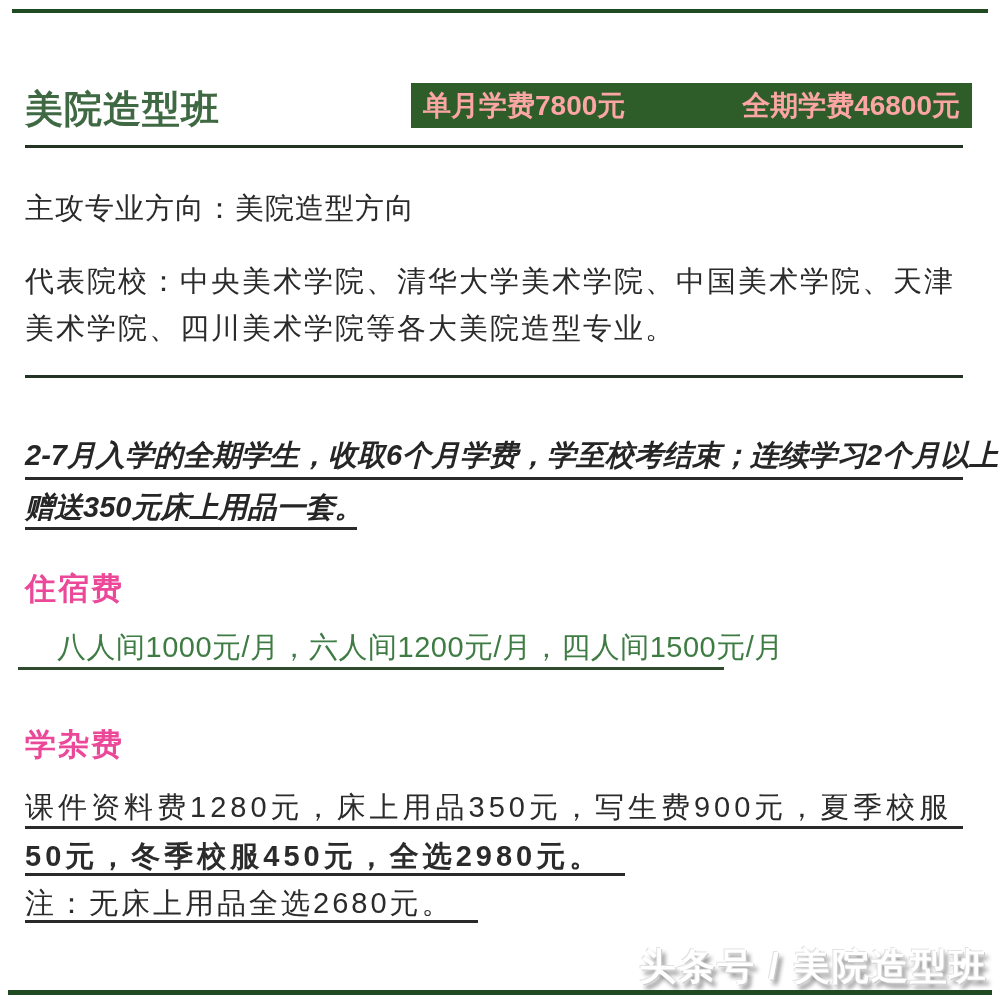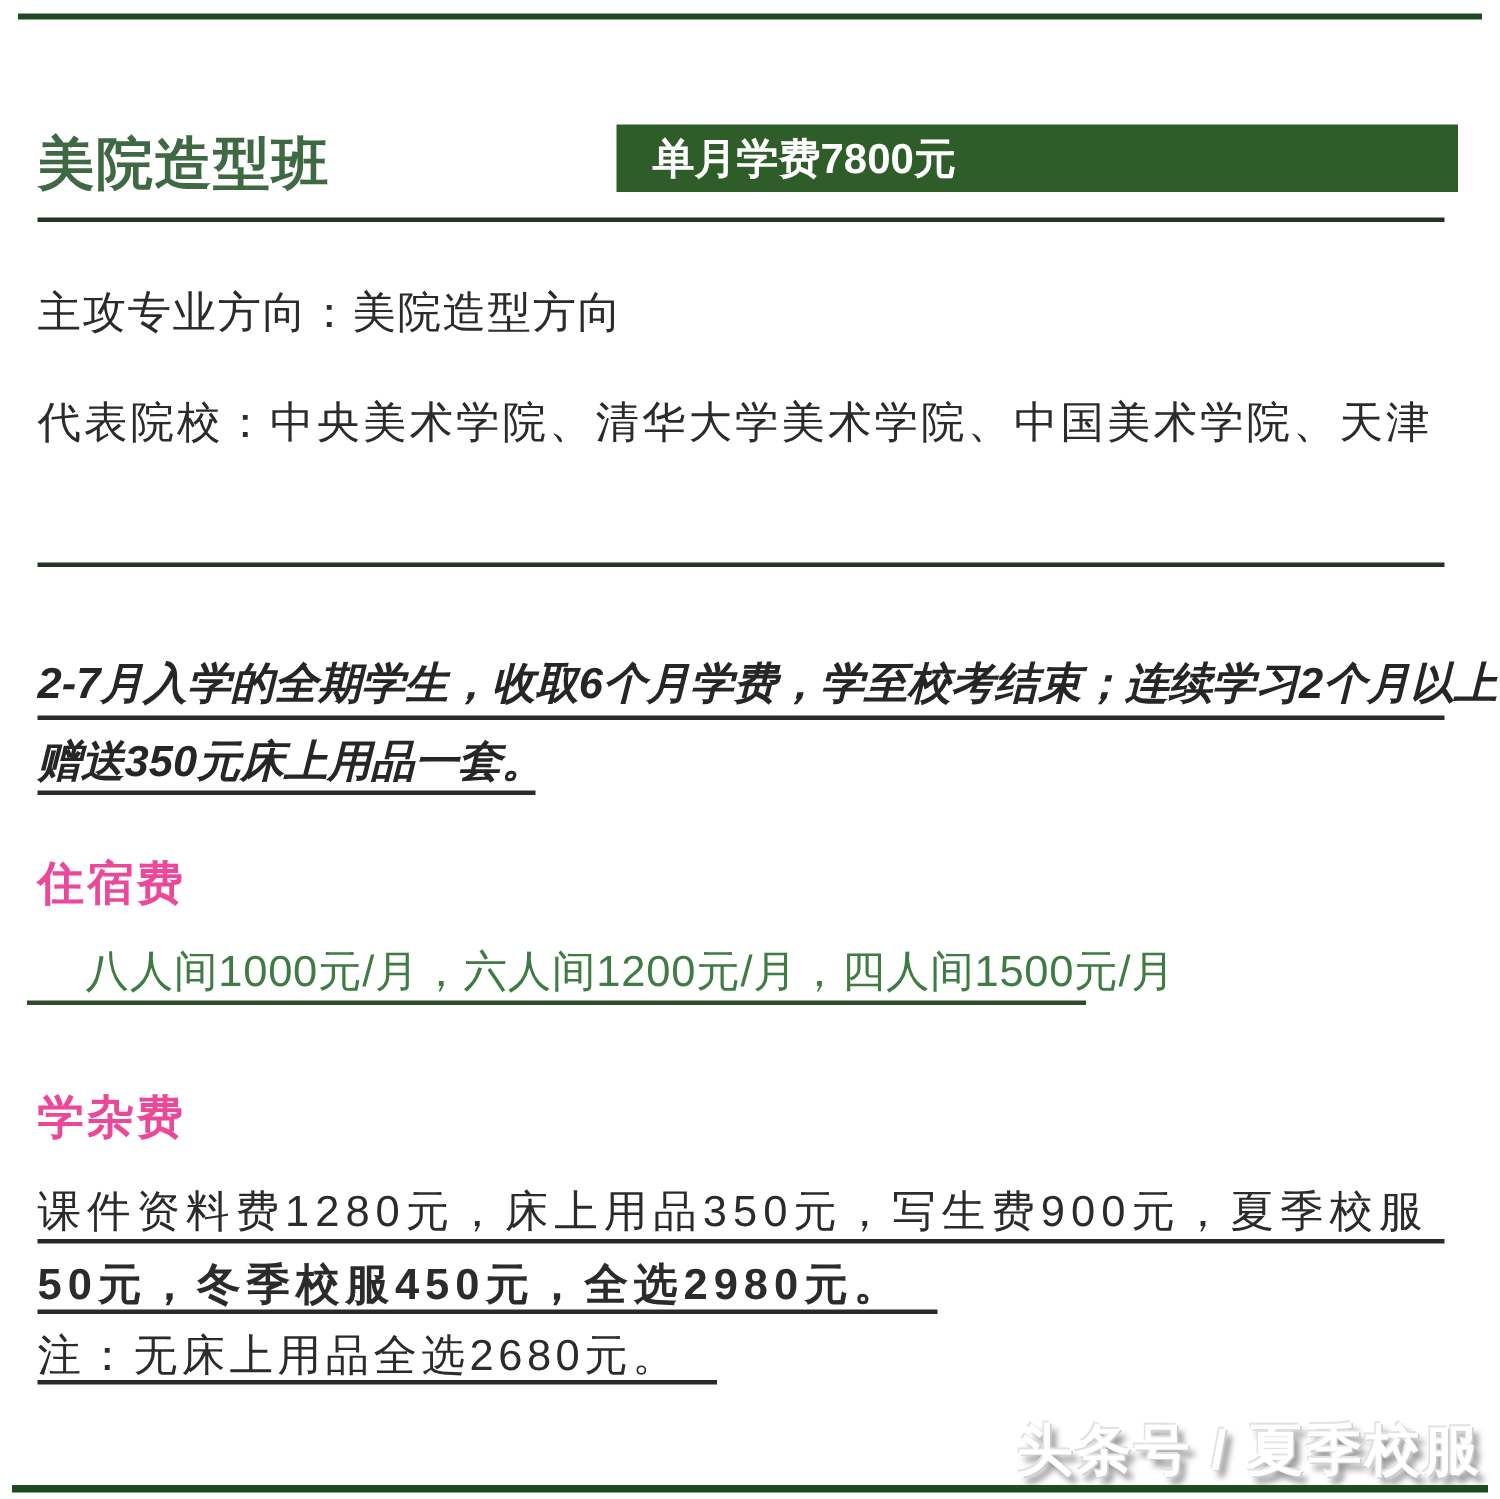--- a/index.html
+++ b/index.html
@@ -6,21 +6,21 @@
   .canvas{
     position:relative;width:1000px;height:999px;background:#ffffff;overflow:hidden;
     font-family:"Liberation Sans","DejaVu Sans",sans-serif;color:#2b2b2b;
   }
   .abs{position:absolute;white-space:nowrap;}
   .accent-bar{position:absolute;background:#1f4a22;}
   .page-title{left:25px;top:84px;font-size:38px;font-weight:bold;color:#3e6943;letter-spacing:1px;}
   .fee-bar{
     position:absolute;left:411px;top:83px;width:561px;height:45px;background:#2f5d2a;
     display:flex;align-items:center;justify-content:space-between;
-    padding:0 24px;box-sizing:border-box;color:#ffffff;font-size:28px;font-weight:bold;
+    padding:0 12px;box-sizing:border-box;color:#fca5a5;font-size:28px;font-weight:bold;
   }
   .divider{position:absolute;height:3px;background:#243424;}
   .body-text{font-size:29px;color:#2b2b2b;letter-spacing:2px;}
   .promo{font-size:29px;font-style:italic;font-weight:bold;color:#262626;letter-spacing:0px;}
   .underline{position:absolute;height:3px;background:#2a2a2a;}
   .green-underline{position:absolute;height:3px;background:#2f4a2c;}
   .section-heading{font-size:31px;font-weight:bold;color:#ec4899;letter-spacing:2px;}
   .green-text{font-size:29px;color:#3e7c44;letter-spacing:0.5px;margin-left:32px;}
   .spaced{letter-spacing:4px;}
   .note-spaced{letter-spacing:3px;}
@@ -32,41 +32,43 @@
 </head>
 <body>
 
 <div class="canvas">
 
   <div class="accent-bar" style="left:12px;top:9px;width:976px;height:4px;"></div>
 
   <div class="abs page-title">美院造型班</div>
   <div class="fee-bar">
     <span>单月学费7800元</span>
+    <span>全期学费46800元</span>
   </div>
   <div class="divider" style="left:25px;top:145px;width:938px;"></div>
 
   <div class="abs body-text" style="left:25px;top:189px;letter-spacing:1px;">主攻专业方向：美院造型方向</div>
   <div class="abs body-text" style="left:25px;top:262px;">代表院校：中央美术学院、清华大学美术学院、中国美术学院、天津</div>
+  <div class="abs body-text" style="left:25px;top:309px;">美术学院、四川美术学院等各大美院造型专业。</div>
   <div class="divider" style="left:25px;top:375px;width:938px;"></div>
 
   <div class="abs promo" style="left:25px;top:436px;">2-7月入学的全期学生，收取6个月学费，学至校考结束；连续学习2个月以上</div>
   <div class="underline" style="left:25px;top:477px;width:938px;"></div>
   <div class="abs promo" style="left:25px;top:488px;">赠送350元床上用品一套。</div>
   <div class="underline" style="left:25px;top:527px;width:332px;"></div>
 
   <div class="abs section-heading" style="left:25px;top:568px;">住宿费</div>
   <div class="abs green-text" style="left:25px;top:628px;">八人间1000元/月，六人间1200元/月，四人间1500元/月</div>
   <div class="green-underline" style="left:18px;top:667px;width:706px;"></div>
 
   <div class="abs section-heading" style="left:25px;top:724px;">学杂费</div>
   <div class="abs body-text spaced" style="left:25px;top:788px;">课件资料费1280元，床上用品350元，写生费900元，夏季校服</div>
   <div class="underline" style="left:25px;top:826px;width:938px;"></div>
   <div class="abs body-text spaced" style="left:25px;top:837px;font-weight:bold;">50元，冬季校服450元，全选2980元。</div>
   <div class="underline" style="left:25px;top:873px;width:600px;"></div>
   <div class="abs body-text note-spaced" style="left:25px;top:884px;">注：无床上用品全选2680元。</div>
   <div class="underline" style="left:25px;top:920px;width:453px;"></div>
 
-  <div class="abs watermark">头条号 / 夏季校服</div>
+  <div class="abs watermark">头条号 / 美院造型班</div>
 
   <div class="accent-bar" style="left:8px;top:990px;width:984px;height:5px;"></div>
 
 </div>
 
 </body></html>

